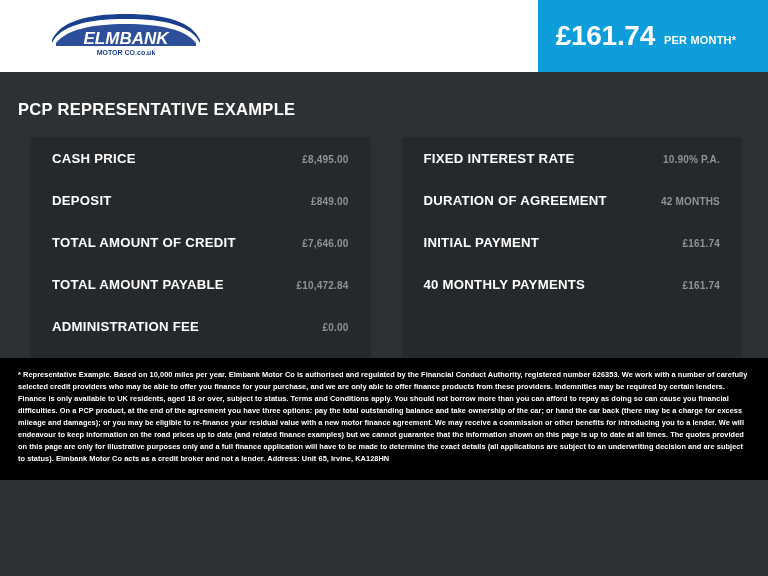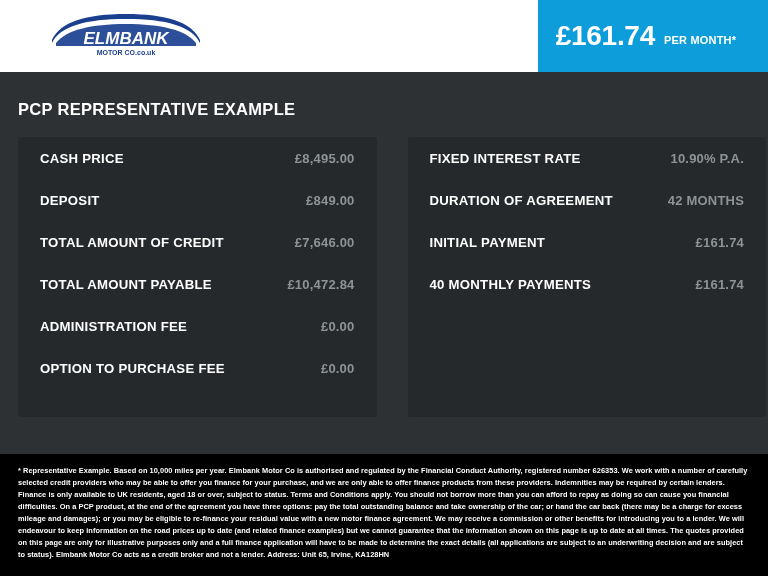--- a/index.html
+++ b/index.html
@@ -5,21 +5,21 @@
   * { box-sizing: border-box; }
   html, body {
     margin: 0; padding: 0;
     width: 768px; height: 576px;
     background: #2e3133;
     font-family: "Liberation Sans", sans-serif;
     overflow: hidden;
   }
   .page {
     position: relative;
-    width: 768px; height: 576px;
+    width: 768px; height: 480px;
     background: #2e3133;
   }
 
   
   .header {
     display: flex;
     height: 72px;
     width: 100%;
   }
   .header-left {
@@ -65,21 +65,22 @@
     font-size: 16.5px;
     font-weight: bold;
     letter-spacing: 0.3px;
     padding: 28px 14px 0 18px;
   }
 
   
   .panels {
     display: flex;
     gap: 31px;
-    padding: 18px 2px 0 18px;
+    padding: 18px 26px 0 18px;
+    margin-left: 12px;
   }
   .panel {
     flex: 1 1 0;
     background: #26292b;
     border-radius: 3px;
     padding: 14px 22px 14px 22px;
   }
   .row {
     display: flex;
     align-items: baseline;
@@ -88,21 +89,21 @@
   }
   .row .label {
     color: #ffffff;
     font-size: 13.2px;
     font-weight: bold;
     letter-spacing: 0.25px;
     white-space: nowrap;
   }
   .row .value {
     color: #8e9396;
-    font-size: 13px;
+    font-size: 10px;
     font-weight: bold;
     letter-spacing: 0.2px;
     white-space: nowrap;
   }
 
   
   .footer {
     position: absolute;
     left: 0; right: 0;
     bottom: 0;

